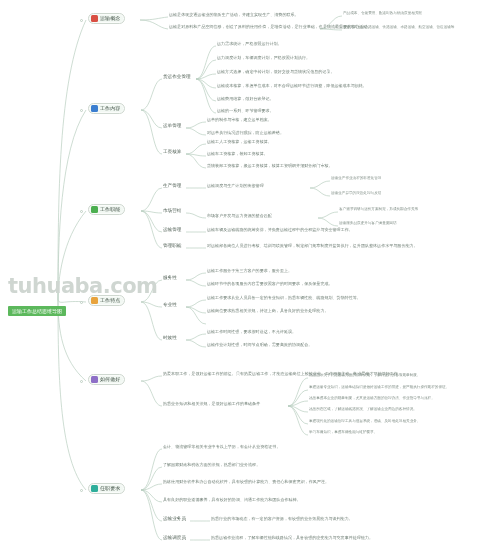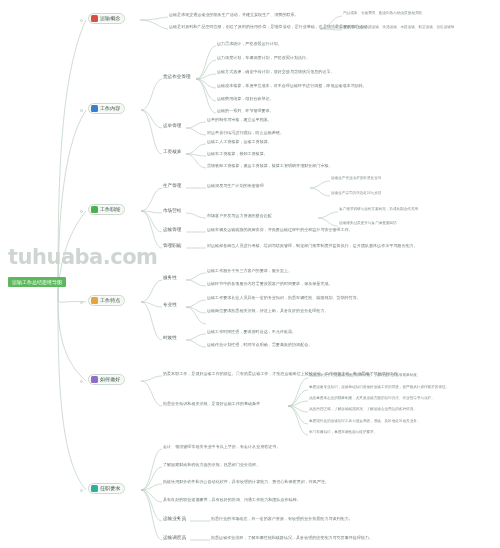--- a/index.html
+++ b/index.html
@@ -67,21 +67,21 @@
   .handle {
     position: absolute;
     width: 3px; height: 3px;
     border: 1px solid #bfcfc4;
     border-radius: 50%;
     background: #fff;
   }
   
   #wm {
     position: absolute;
-    left: 8px; top: 245px;
+    left: 8px; top: 274px;
     pointer-events: none;
   }
   #wm .wmtext {
     font-size: 21px;
     font-weight: bold;
     color: #cfd6d1;
     letter-spacing: -0.5px;
     font-family: "DejaVu Sans", "Liberation Sans", sans-serif;
   }
   #wm .wmbadge {

